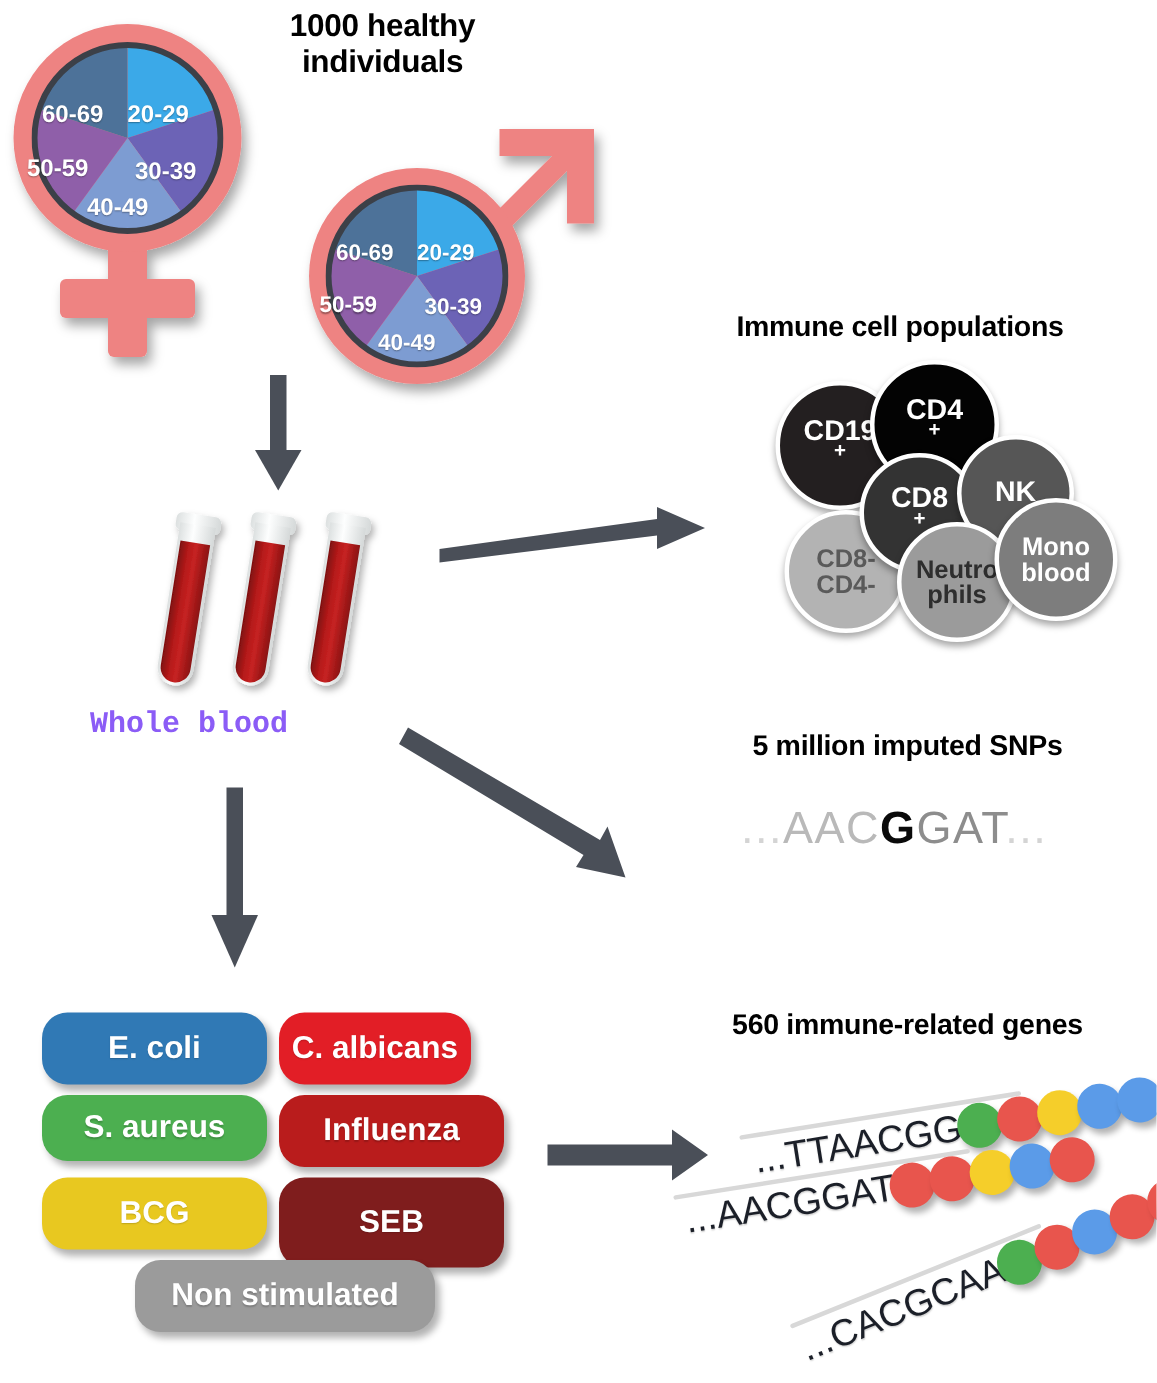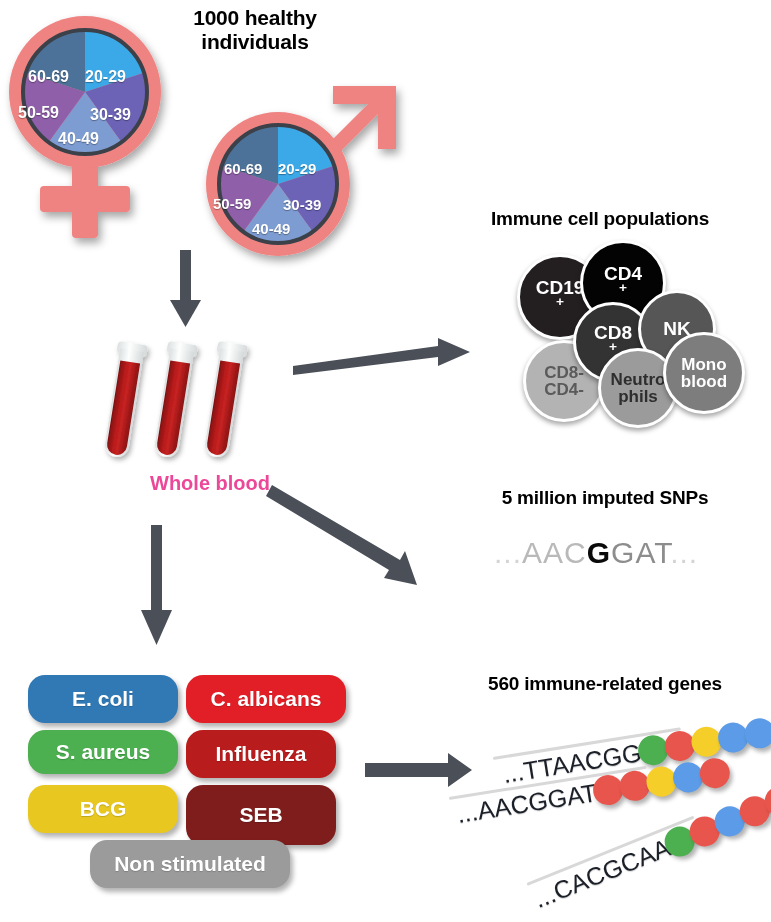--- a/index.html
+++ b/index.html
@@ -12,22 +12,22 @@
   .heading{
     font-weight:bold;color:#000000;text-align:center;
     line-height:1.15;letter-spacing:-0.2px;
   }
   #title-individuals{left:160px;top:6px;width:190px;font-size:21px;}
   #title-immune{left:440px;top:208px;width:320px;font-size:19px;}
   #title-snp{left:455px;top:487px;width:300px;font-size:19px;}
   #title-expression{left:440px;top:673px;width:330px;font-size:19px;}
 
   .blood-label{
-    position:absolute;left:60px;top:472px;width:210px;text-align:right;
-    font-size:20px;font-weight:bold;color:#ec4899;
+    position:absolute;left:60px;top:472px;width:210px;text-align:left;
+    font-size:20px;font-weight:bold;color:#8b5cf6;font-family:Liberation Mono, monospace;
   }
 
   
   .sym-wrap{position:absolute;}
   .sym-svg{position:absolute;left:0;top:0;overflow:visible;}
   .pie-holder{position:absolute;}
   .pie-label{
     position:absolute;color:#ffffff;font-weight:bold;
     text-shadow:0 1px 1px rgba(0,0,0,.35);white-space:nowrap;
     pointer-events:none;
@@ -278,21 +278,21 @@
 
   <div class="snp-row" style="left:494px;top:536px;">
     <span class="faint">...</span><span class="dim">AAC</span><span class="hit">G</span><span class="mid">GAT</span><span class="faint">...</span>
   </div>
 
 
   <div class="abs" style="left:28px;top:675px;width:320px;height:220px;">
     <div class="stim" style="left:0px;top:0px;width:150px;height:48px;background:#3079B5;">
       <span>E. coli</span>
     </div>
-    <div class="stim" style="left:158px;top:0px;width:160px;height:48px;background:#E21E26;">
+    <div class="stim" style="left:158px;top:0px;width:128px;height:48px;background:#E21E26;">
       <span>C. albicans</span>
     </div>
     <div class="stim" style="left:0px;top:55px;width:150px;height:44px;background:#4CAF50;">
       <span>S. aureus</span>
     </div>
     <div class="stim" style="left:158px;top:55px;width:150px;height:48px;background:#b91c1c;">
       <span>Influenza</span>
     </div>
     <div class="stim" style="left:0px;top:110px;width:150px;height:48px;background:#E8C820;">
       <span>BCG</span>

